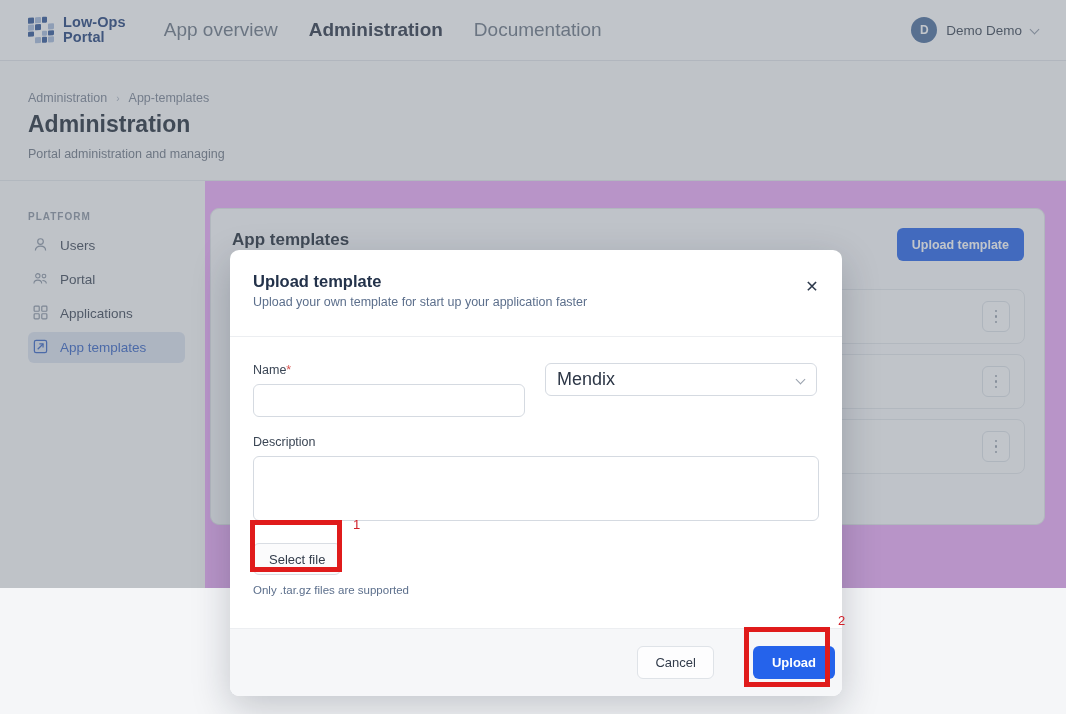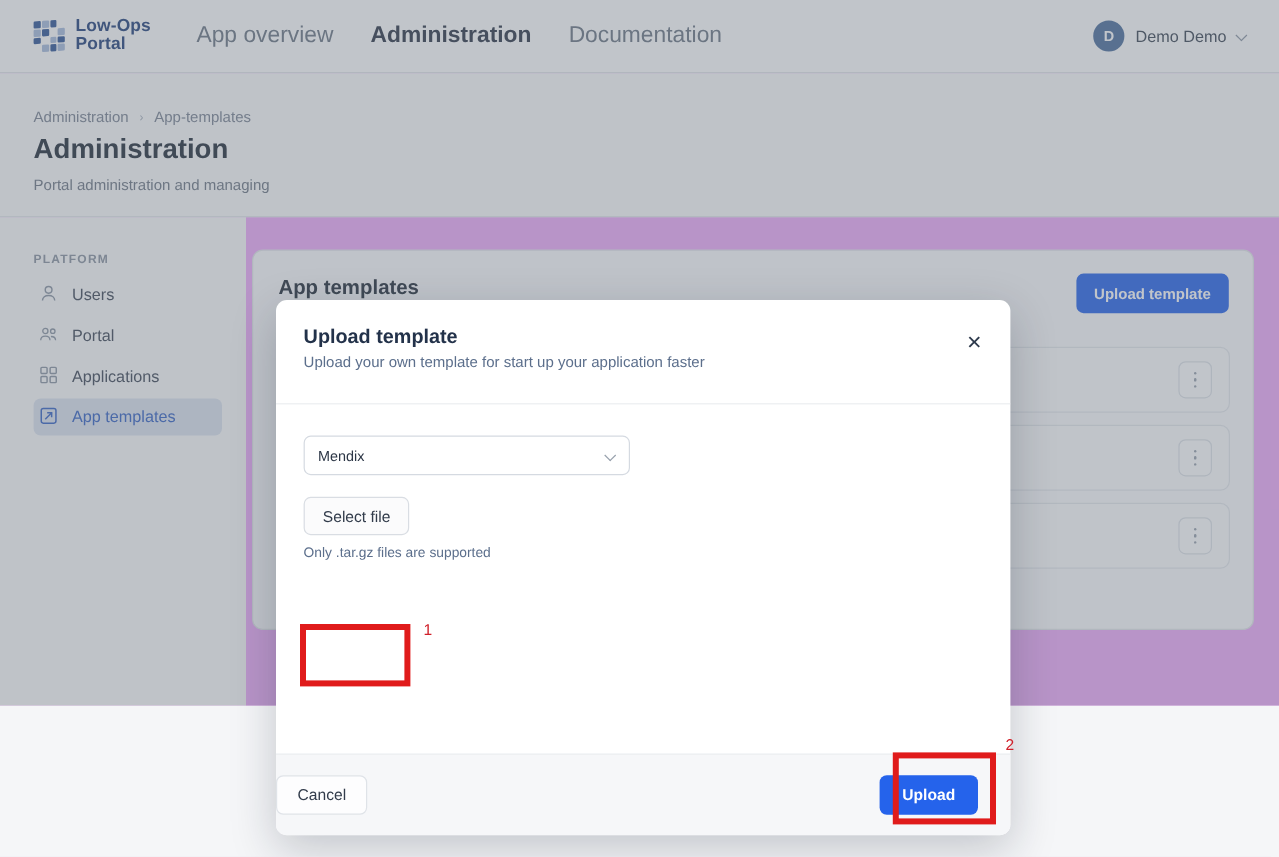--- a/index.html
+++ b/index.html
@@ -121,21 +121,21 @@
   .row2 { display: flex; gap: 20px; }
   .col { width: 272px; }
   .input {
     width: 272px; height: 33px; border: 1px solid #d5dae1; border-radius: 6px;
     background: #fff; font-size: 13px; color: #2c3646; padding: 0 11px;
     font-family: "Liberation Sans", sans-serif; outline: none;
   }
   .select-wrap { position: relative; width: 272px; }
   .select-box {
     width: 272px; height: 33px; border: 1px solid #d5dae1; border-radius: 6px;
-    background: #fff; font-size: 12px; color: #2c3646;
+    background: #fff; font-size: 18px; color: #2c3646;
     display: flex; align-items: center; padding: 0 11px; cursor: pointer;
   }
   .select-chev { position: absolute; right: 11px; top: 13px; width: 9px; height: 9px; }
   .select-chev::after {
     content: ""; position: absolute; left: 0; top: 0; width: 6px; height: 6px;
     border-right: 1.3px solid #98a1ad; border-bottom: 1.3px solid #98a1ad; transform: rotate(45deg);
   }
   .textarea {
     width: 566px; height: 65px; border: 1px solid #d5dae1; border-radius: 6px;
     background: #fff; font-size: 13px; color: #2c3646; padding: 9px 11px;
@@ -143,22 +143,22 @@
   }
   .select-file-btn {
     height: 32px; padding: 0 15px; background: #fbfbfc; border: 1px solid #d9dde3;
     border-radius: 6px; font-size: 13px; color: #323c4b; cursor: pointer;
     font-family: "Liberation Sans", sans-serif;
   }
   .hint { font-size: 11.5px; color: #5c6f8c; margin-top: 9px; }
   .modal-foot {
     position: absolute; left: 0; bottom: 0; width: 612px; height: 68px;
     background: #f6f7f9; border-top: 1px solid #eceef1;
-    display: flex; align-items: center; justify-content: space-between; gap: 10px;
-    padding-right: 27px;
+    display: flex; align-items: center; justify-content: flex-end; gap: 10px;
+    padding-right: 7px;
   }
   .btn-cancel {
     height: 33px; padding: 0 17px; background: #fdfdfe; border: 1px solid #dfe3e8;
     border-radius: 6px; font-size: 13px; color: #323c4b; cursor: pointer;
     font-family: "Liberation Sans", sans-serif;
   }
   .btn-upload {
     height: 33px; padding: 0 19px; background: #2563eb; border: none;
     border-radius: 6px; font-size: 13px; font-weight: bold; color: #fff; cursor: pointer;
     font-family: "Liberation Sans", sans-serif;
@@ -306,27 +306,37 @@
   <div class="modal">
     <div class="modal-head">
       <div class="modal-title">Upload template</div>
       <div class="modal-desc">Upload your own template for start up your application faster</div>
       <div class="modal-close">✕</div>
     </div>
 
     <div class="modal-body">
       <div class="row2">
         <div class="col">
+          <div class="fld-label">
+            <span>Name</span><span class="req">*</span>
+          </div>
+          <input class="input" type="text" value="" style="">
+        </div>
+        <div class="col">
           <div class="select-wrap">
             <div class="select-box">Mendix</div>
             <span class="select-chev"></span>
           </div>
         </div>
       </div>
 
+      <div style="margin-top:18px;">
+        <div class="fld-label">Description</div>
+        <textarea class="textarea" style=""></textarea>
+      </div>
 
       <div style="margin-top:18px;">
         <button class="select-file-btn">Select file</button>
         <div class="hint">Only .tar.gz files are supported</div>
       </div>
     </div>
 
     <div class="modal-foot">
       <button class="btn-cancel">Cancel</button>
       <button class="btn-upload">Upload</button>

